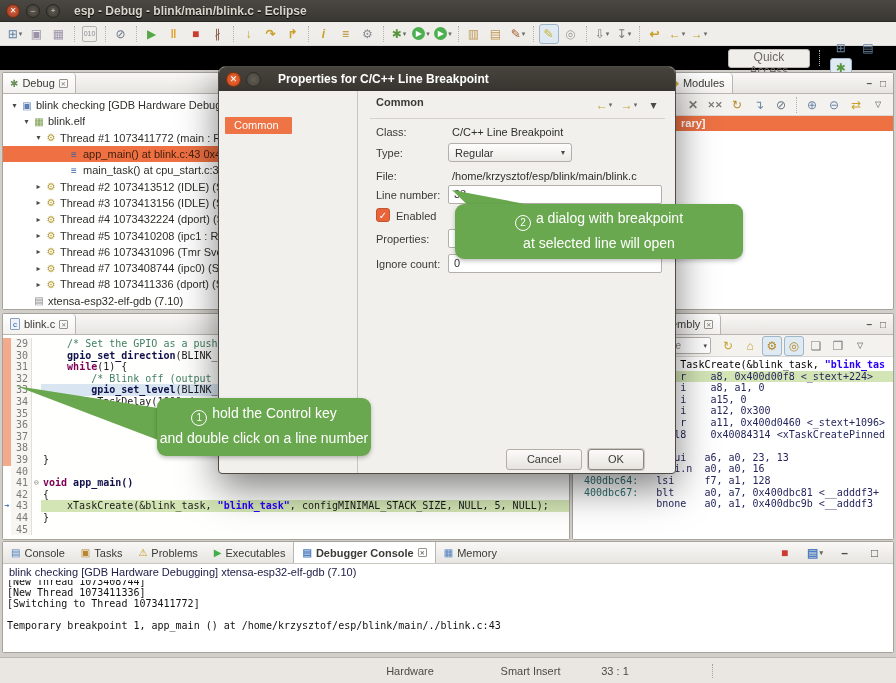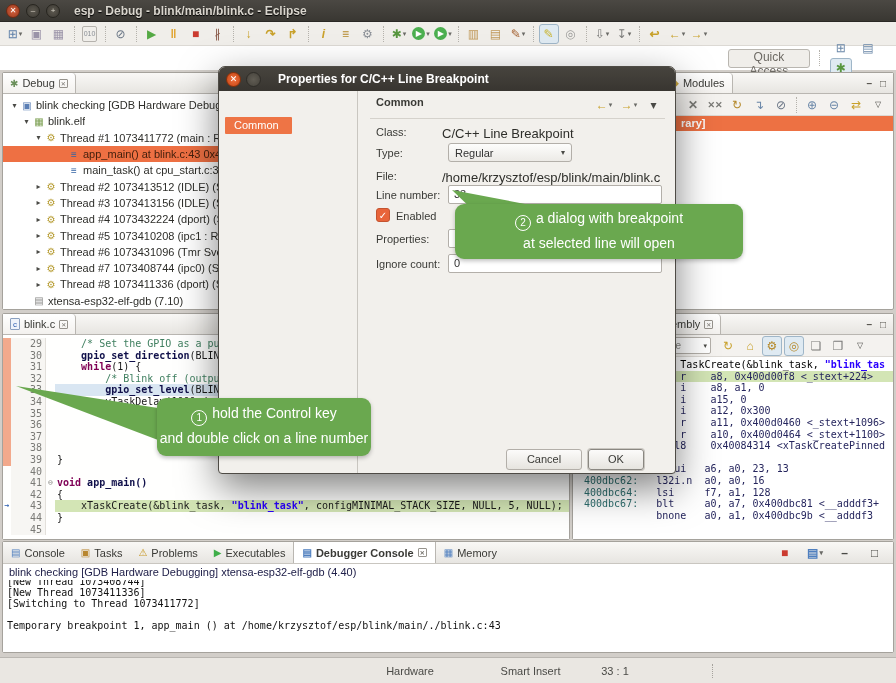--- a/index.html
+++ b/index.html
@@ -18,21 +18,21 @@
 
   
   .toolbar{position:absolute;left:0;top:22px;width:896px;height:24px;background:#f0eeea;
     border-bottom:1px solid #dcd9d4;display:flex;align-items:center;padding:0 4px}
   .ticon{display:inline-flex;align-items:center;justify-content:center;min-width:20px;height:20px;
     border-radius:3px;margin:0 1px;cursor:default}
   .ticon .tg{display:inline-block;font-size:12px;line-height:14px;text-align:center}
   .ticon .dd{font-size:7px;color:#6a6a66;margin-left:1px}
   .ticon.tsep{min-width:0;width:0;height:16px;border-left:1px dotted #b5b2ac;margin:0 4px;border-radius:0}
   .ticon.pressed{background:#dfeaf2;border:1px solid #9fb6c8}
-  .qarow{position:absolute;left:0;top:46px;width:896px;height:24px;background:#ffffff;display:flex;align-items:center}
+  .qarow{position:absolute;left:0;top:46px;width:896px;height:24px;background:#000000;display:flex;align-items:center}
   .qa{margin-left:728px;height:19px;padding:0 9px;border:1px solid #b9b6b0;border-radius:3px;background:#f0eeea;
     color:#6d6a64;font-size:12px}
   .qsep{height:16px;border-left:1px dotted #b5b2ac;margin:0 9px}
   .picon{display:inline-flex;align-items:center;justify-content:center;width:22px;height:20px;border-radius:3px;font-size:12px;margin:0 1px}
   .picon.pressed{background:#dfeaf2;border:1px solid #9fb6c8}
 
   
   .panel{position:absolute;background:#fff;border:1px solid #a5a29c;border-radius:2px;z-index:1}
   .tabbar{height:21px;background:linear-gradient(#f9f8f6,#e7e5e1);border-bottom:1px solid #b9b6b1;
     display:flex;align-items:stretch}
@@ -63,21 +63,21 @@
     background:#f4f2ef;border-bottom:1px solid #dcd9d4}
   .modrow{height:15px;background:#ed7143;color:#fff;font-weight:bold;font-size:11px;line-height:15px;padding-left:16px}
 
   
   #editor-panel{left:2px;top:313px;width:568px;height:227px}
   .ed-body{position:absolute;left:0;top:22px;right:0;bottom:0;background:#fffffe;overflow:hidden;
     font-family:"DejaVu Sans Mono",monospace;font-size:10px;padding-top:2px}
   .code-line{display:flex;height:11.6px;line-height:11.6px;white-space:pre}
   .strip{width:8px;flex:none;text-align:center;font-size:8px;color:#2a5db0;font-weight:bold}
   .strip.son{background:#f2a98c}
-  .lnum{width:35px;flex:none;text-align:right;padding-right:3px;color:#7a7a76;background:#f7f6f3;border-right:1px solid #e3e0db}
+  .lnum{width:21px;flex:none;text-align:right;padding-right:3px;color:#7a7a76;background:#f7f6f3;border-right:1px solid #e3e0db}
   .fold{width:9px;flex:none;color:#8a8a86;font-size:8px;text-align:center}
   .codetxt{flex:1;padding-left:2px;color:#1a1a1a}
   .hl-blue{background:#d9e6f2}
   .hl-green{background:#d3e5b5}
   .cm{color:#3f7f5f}.kw{color:#7f0055;font-weight:bold}.fn{color:#10104a;font-weight:bold}
   .pl{color:#1a1a1a}.st{color:#2a00ff;font-weight:bold}
 
   
   #disasm-panel{left:572px;top:313px;width:322px;height:227px}
   .dis-tools{height:22px;display:flex;align-items:center;background:#f4f2ef;border-bottom:1px solid #dcd9d4;padding:0 4px}
@@ -120,21 +120,21 @@
   .dbtn.close{background:radial-gradient(#f0713f,#c44413);border:1px solid #8a3009;color:#fff}
   .dbtn.min{background:radial-gradient(#615d54,#45423b);border:1px solid #2e2c27;color:#d9d4c9}
   .dlg-nav{position:absolute;left:0;top:24px;bottom:0;width:139px;border-right:1px solid #c9c6c0}
   .dnav-item{position:absolute;left:6px;top:26px;width:67px;height:17px;background:#ee7445;color:#fff;
     font-size:11px;line-height:17px;padding-left:9px;border-radius:1px}
   .dlg-main{position:absolute;left:139px;top:24px;right:0;bottom:0}
   .dhead{position:absolute;left:18px;top:5px;font-weight:bold;font-size:11px;color:#3a3a36}
   .dnavicons{position:absolute;right:10px;top:4px;display:flex;align-items:center;gap:3px}
   .dhr{position:absolute;left:12px;right:10px;top:27px;border-top:1px solid #d5d2cc}
   .dlabel{position:absolute;left:18px;font-size:11px;color:#3a3a36}
-  .dvalue{position:absolute;left:84px;font-size:13px;color:#2e2e2a}
+  .dvalue{position:absolute;left:94px;font-size:11px;color:#2e2e2a}
   .dinput{position:absolute;left:90px;width:214px;height:19px;border:1px solid #b3afa9;border-radius:2px;
     background:#fff;font-size:11px;color:#333;line-height:17px;padding:0 5px}
   .dselect{position:absolute;left:90px;width:124px;height:19px;border:1px solid #b3afa9;border-radius:3px;
     background:linear-gradient(#fdfdfc,#eceae6);font-size:11px;color:#333;display:flex;align-items:center;padding:0 6px}
   .dselect .ca{margin-left:auto;font-size:8px;color:#4a4a46}
   .chk{position:absolute;left:18px;width:14px;height:14px;background:#e8643a;border:1px solid #c4532f;border-radius:3px;
     color:#fff;font-size:10px;display:flex;align-items:center;justify-content:center}
   .chklabel{position:absolute;left:38px;font-size:11px;color:#3a3a36}
   .btn{position:absolute;height:21px;border:1px solid #b3afa9;border-radius:3px;
     background:linear-gradient(#fcfbfa,#e6e4df);font-size:11px;color:#3a3a36;text-align:center;line-height:19px}
@@ -709,21 +709,20 @@
         <div class="dis-line"><span class=" asm">                i    a8, a1, 0</span></div>
 
         <div class="dis-line"><span class=" asm">                i    a15, 0</span></div>
 
 
 
         <div class="dis-line"><span class=" asm">                i    a12, 0x300</span></div>
 
         <div class="dis-line"><span class=" asm">                r    a11, 0x400d0460 &lt;_stext+1096&gt;</span></div>
 
-        <div class="dis-line"><span class=" asm">                r    a10, 0x400d0464 &lt;_stext+1100&gt;</span></div>
 
         <div class="dis-line"><span class=" asm">               l8    0x40084314 &lt;xTaskCreatePinned</span></div>
 
         <div class="dis-line"><span class=" asm">           w.n</span></div>
 
         <div class="dis-line"><span class=" addr">400dbc5f:   </span><span class=" asm">extui   a6, a0, 23, 13</span></div>
 
         <div class="dis-line"><span class=" addr">400dbc62:   </span><span class=" asm">l32i.n  a0, a0, 16</span></div>
 
         <div class="dis-line"><span class=" addr">400dbc64:   </span><span class=" asm">lsi     f7, a1, 128</span></div>
@@ -790,21 +789,21 @@
             <span class="tg" style="color:#4a4a46;font-weight:bold">–</span>
             <span class="dd"></span>
           </span>
 
           <span class="ticon">
             <span class="tg" style="color:#4a4a46;font-weight:bold">□</span>
             <span class="dd"></span>
           </span>
         </div>
     </div>
-    <div class="clabel">blink checking [GDB Hardware Debugging] xtensa-esp32-elf-gdb (4.40)</div>
+    <div class="clabel">blink checking [GDB Hardware Debugging] xtensa-esp32-elf-gdb (7.10)</div>
     <div class="cbody">
       <div class="inner">
 
       <div class="cline">[New Thread 1073408744]</div>
           <div class="cline">[New Thread 1073411336]</div>
           <div class="cline">[Switching to Thread 1073411772]</div>
           <div class="cline"></div>
           <div class="cline">Temporary breakpoint 1, app_main () at /home/krzysztof/esp/blink/main/./blink.c:43</div>
         </div>
     </div>

